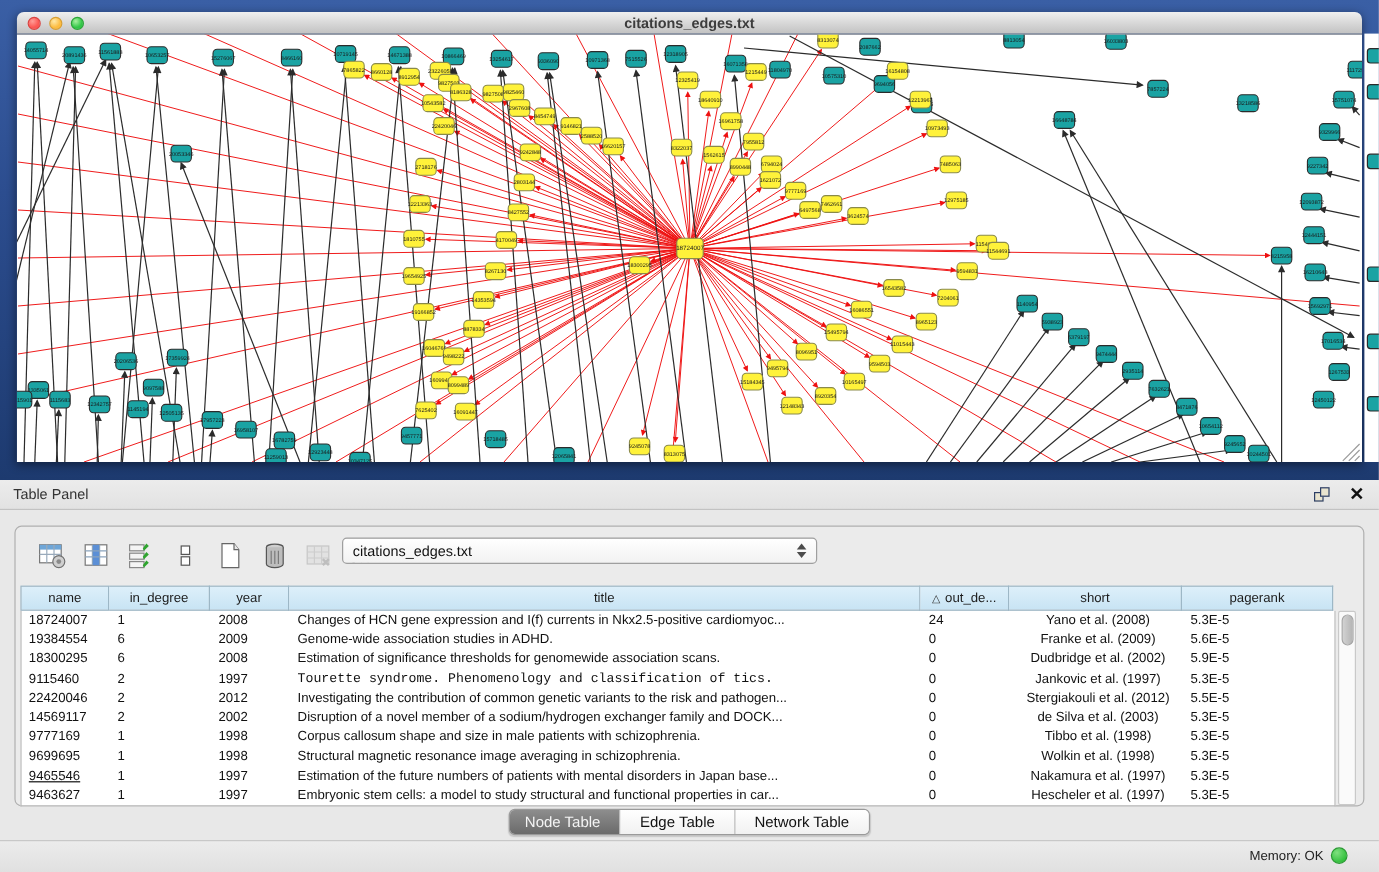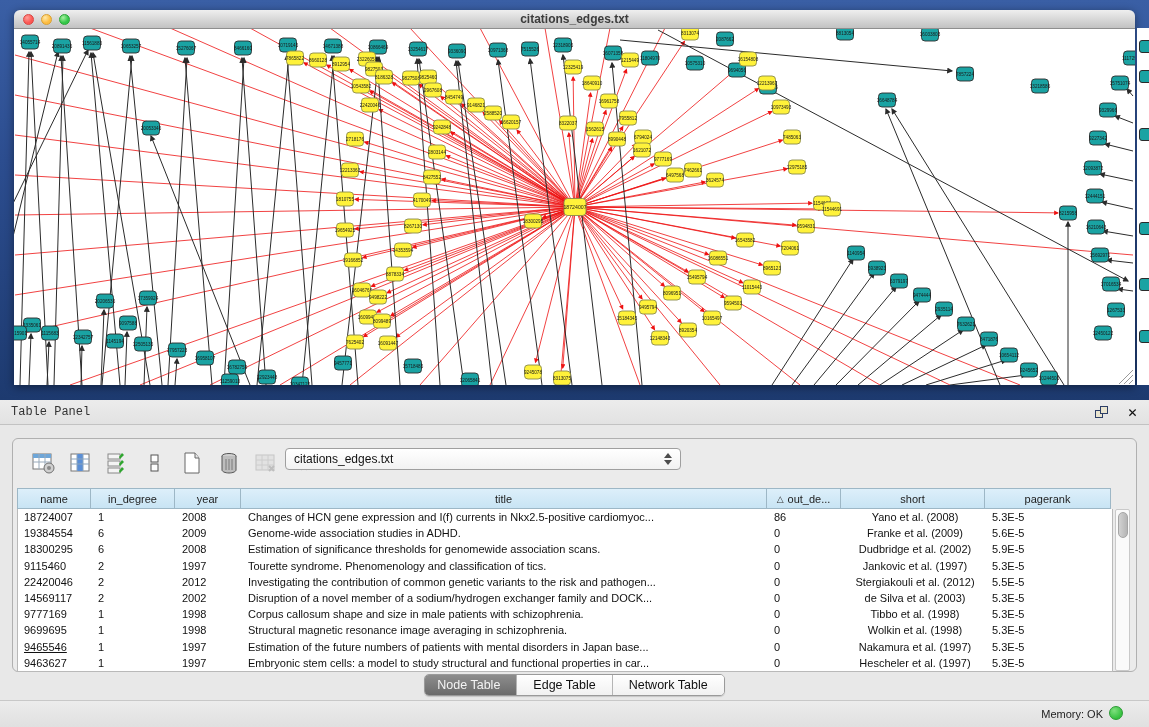--- a/index.html
+++ b/index.html
@@ -29,21 +29,21 @@
   
   .sliver { position:absolute; left:1137px; top:28px; width:12px; height:357px;
     background:#fff; overflow:hidden; }
   .sliver .mini { position:absolute; left:2px; width:13px; height:13px; border-radius:3px;
     background:#1aa3a3; border:1px solid #2b2b2b; }
 
   
   .table-panel { position:absolute; left:0; top:400px; width:1149px; height:327px;
     background:#e8e8e8; }
   .tp-header { position:relative; height:25px; background:linear-gradient(180deg,#ececec,#e2e2e2);
-    border-bottom:1px solid #c2c2c2;font-family:Liberation Mono, monospace; }
+    border-bottom:1px solid #c2c2c2; }
   .tp-title { position:absolute; left:11px; top:5px; font-size:12px; color:#333; }
   .tp-float { position:absolute; right:40px; top:6px; width:14px; height:13px; cursor:pointer; }
   .tp-float .sq1,.tp-float .sq2 { position:absolute; border:1px solid #2c3e66; background:#e9e4cf; }
   .tp-float .sq1 { left:0; top:4px; width:8px; height:8px; }
   .tp-float .sq2 { left:5px; top:0; width:8px; height:8px; }
   .tp-close { position:absolute; right:12px; top:3px; font-size:15px; font-weight:bold; color:#111; cursor:pointer; }
 
   .tp-container { position:absolute; left:12px; top:38px; width:1125px; height:234px;
     border:1px solid #b0b0b0; border-radius:6px; background:#ebebeb; }
 
@@ -938,21 +938,21 @@
           <div class="hcell" style="width: 74px;"><span class="sort-tri">△</span>out_de...</div>
           <div class="hcell" style="width: 144px;">short</div>
           <div class="hcell" style="width: 126px;">pagerank</div>
         </div>
       <div class="grid-body" id="grid-body">
           <div class="grow">
             <div class="gcell" style="width: 74px;">18724007</div>
             <div class="gcell" style="width: 84px;">1</div>
             <div class="gcell" style="width: 66px;">2008</div>
             <div class="gcell" style="width: 526px;">Changes of HCN gene expression and I(f) currents in Nkx2.5-positive cardiomyoc...</div>
-            <div class="gcell" style="width: 74px;">86</div>
+            <div class="gcell" style="width: 74px;">24</div>
             <div class="gcell center" style="width: 144px;">Yano et al. (2008)</div>
             <div class="gcell" style="width: 126px;">5.3E-5</div>
           </div>
           <div class="grow">
             <div class="gcell" style="width: 74px;">19384554</div>
             <div class="gcell" style="width: 84px;">6</div>
             <div class="gcell" style="width: 66px;">2009</div>
             <div class="gcell" style="width: 526px;">Genome-wide association studies in ADHD.</div>
             <div class="gcell" style="width: 74px;">0</div>
             <div class="gcell center" style="width: 144px;">Franke et al. (2009)</div>
@@ -964,21 +964,21 @@
             <div class="gcell" style="width: 66px;">2008</div>
             <div class="gcell" style="width: 526px;">Estimation of significance thresholds for genomewide association scans.</div>
             <div class="gcell" style="width: 74px;">0</div>
             <div class="gcell center" style="width: 144px;">Dudbridge et al. (2002)</div>
             <div class="gcell" style="width: 126px;">5.9E-5</div>
           </div>
           <div class="grow">
             <div class="gcell" style="width: 74px;">9115460</div>
             <div class="gcell" style="width: 84px;">2</div>
             <div class="gcell" style="width: 66px;">1997</div>
-            <div class="gcell" style="width: 526px;">Tourette syndrome. Phenomenology and classification of tics.</div>
+            <div class="gcell" style="width: 526px; font-family: Liberation Mono, monospace;">Tourette syndrome. Phenomenology and classification of tics.</div>
             <div class="gcell" style="width: 74px;">0</div>
             <div class="gcell center" style="width: 144px;">Jankovic et al. (1997)</div>
             <div class="gcell" style="width: 126px;">5.3E-5</div>
           </div>
           <div class="grow">
             <div class="gcell" style="width: 74px;">22420046</div>
             <div class="gcell" style="width: 84px;">2</div>
             <div class="gcell" style="width: 66px;">2012</div>
             <div class="gcell" style="width: 526px;">Investigating the contribution of common genetic variants to the risk and pathogen...</div>
             <div class="gcell" style="width: 74px;">0</div>

